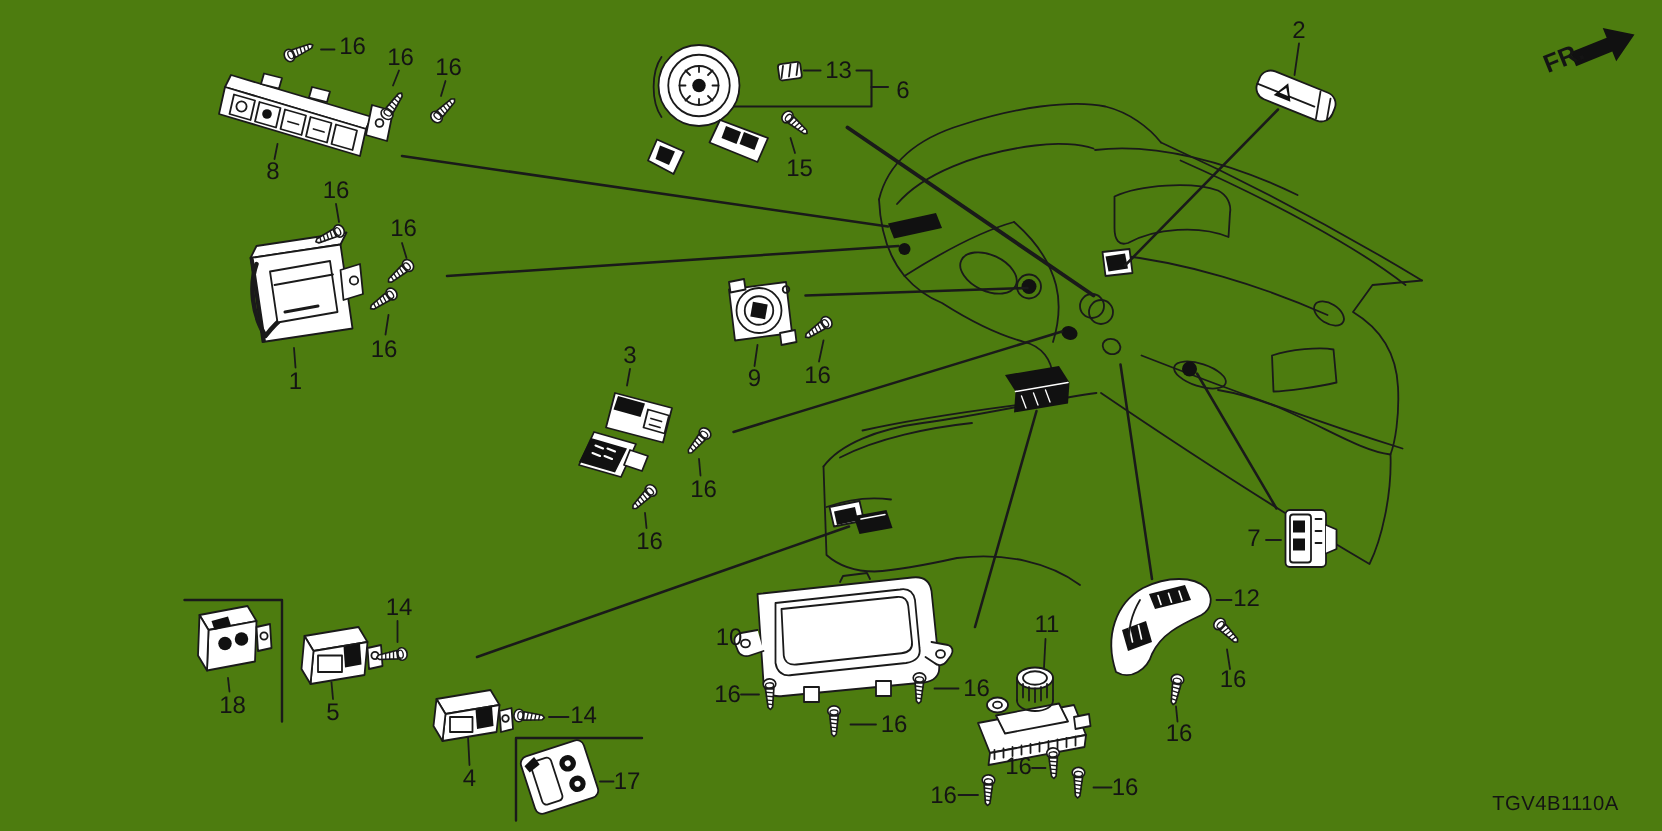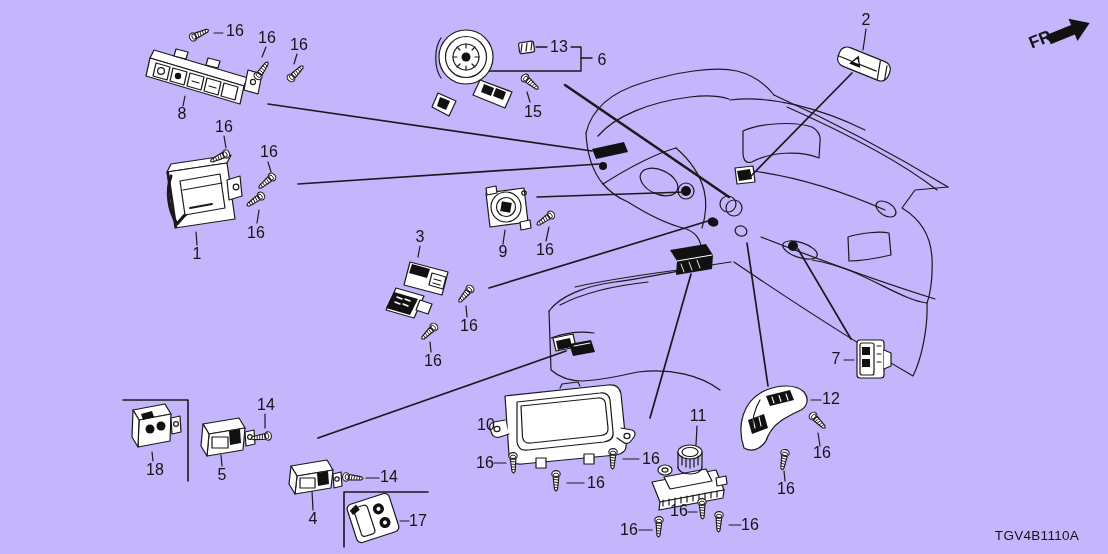--- a/index.html
+++ b/index.html
@@ -1,16 +1,16 @@
 <!DOCTYPE html>
 <html><head>
 <meta charset="utf-8">
 <style>
   html,body{margin:0;padding:0;background:#fff;}
-  .stage{position:relative;width:1108px;height:554px;background:#c4b5fd;overflow:hidden;
+  .stage{position:relative;width:1108px;height:554px;background:#4d7c0f;overflow:hidden;
          font-family:"Liberation Sans",sans-serif;}
   svg{display:block;}
   svg text{font-family:"Liberation Sans",sans-serif;fill:#141414;}
   .callout{font-size:16px;}
   .code{font-size:13.5px;letter-spacing:.3px;}
   .fr{font-size:17px;font-weight:bold;}
   .art path,.art line,.art polyline,.art ellipse,.art circle,.art rect,.art polygon{vector-effect:non-scaling-stroke;}
 </style>
 </head>
 <body>

